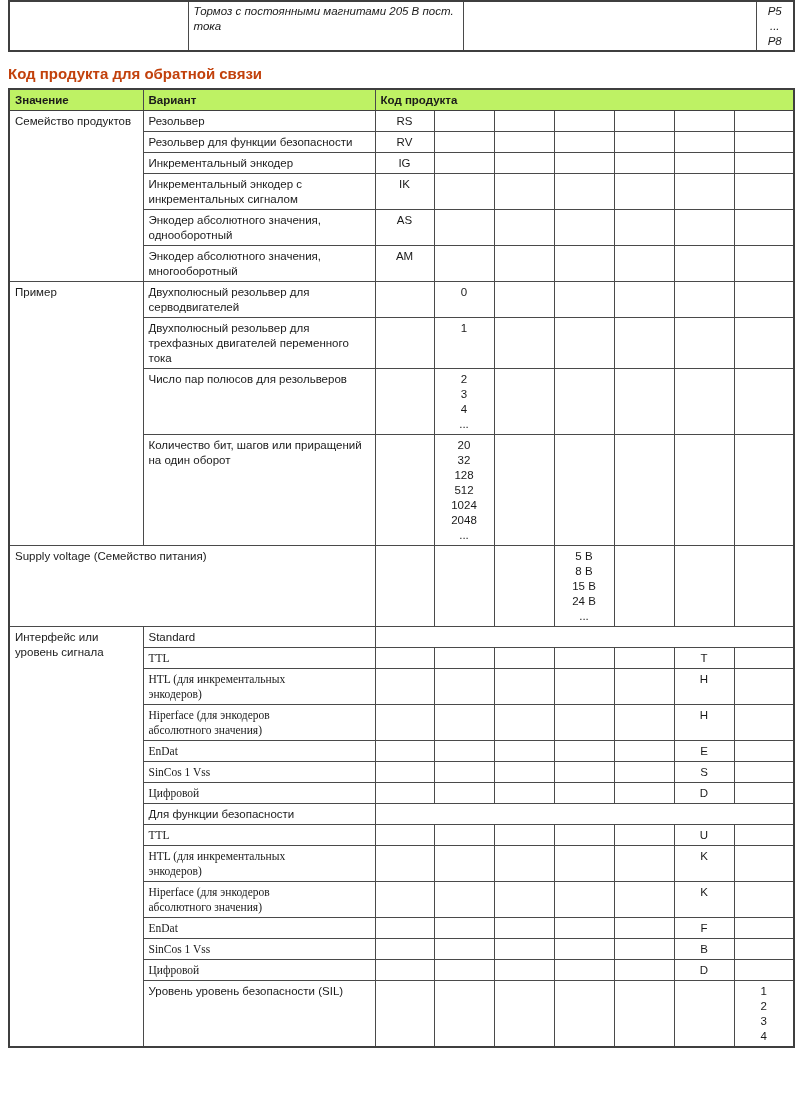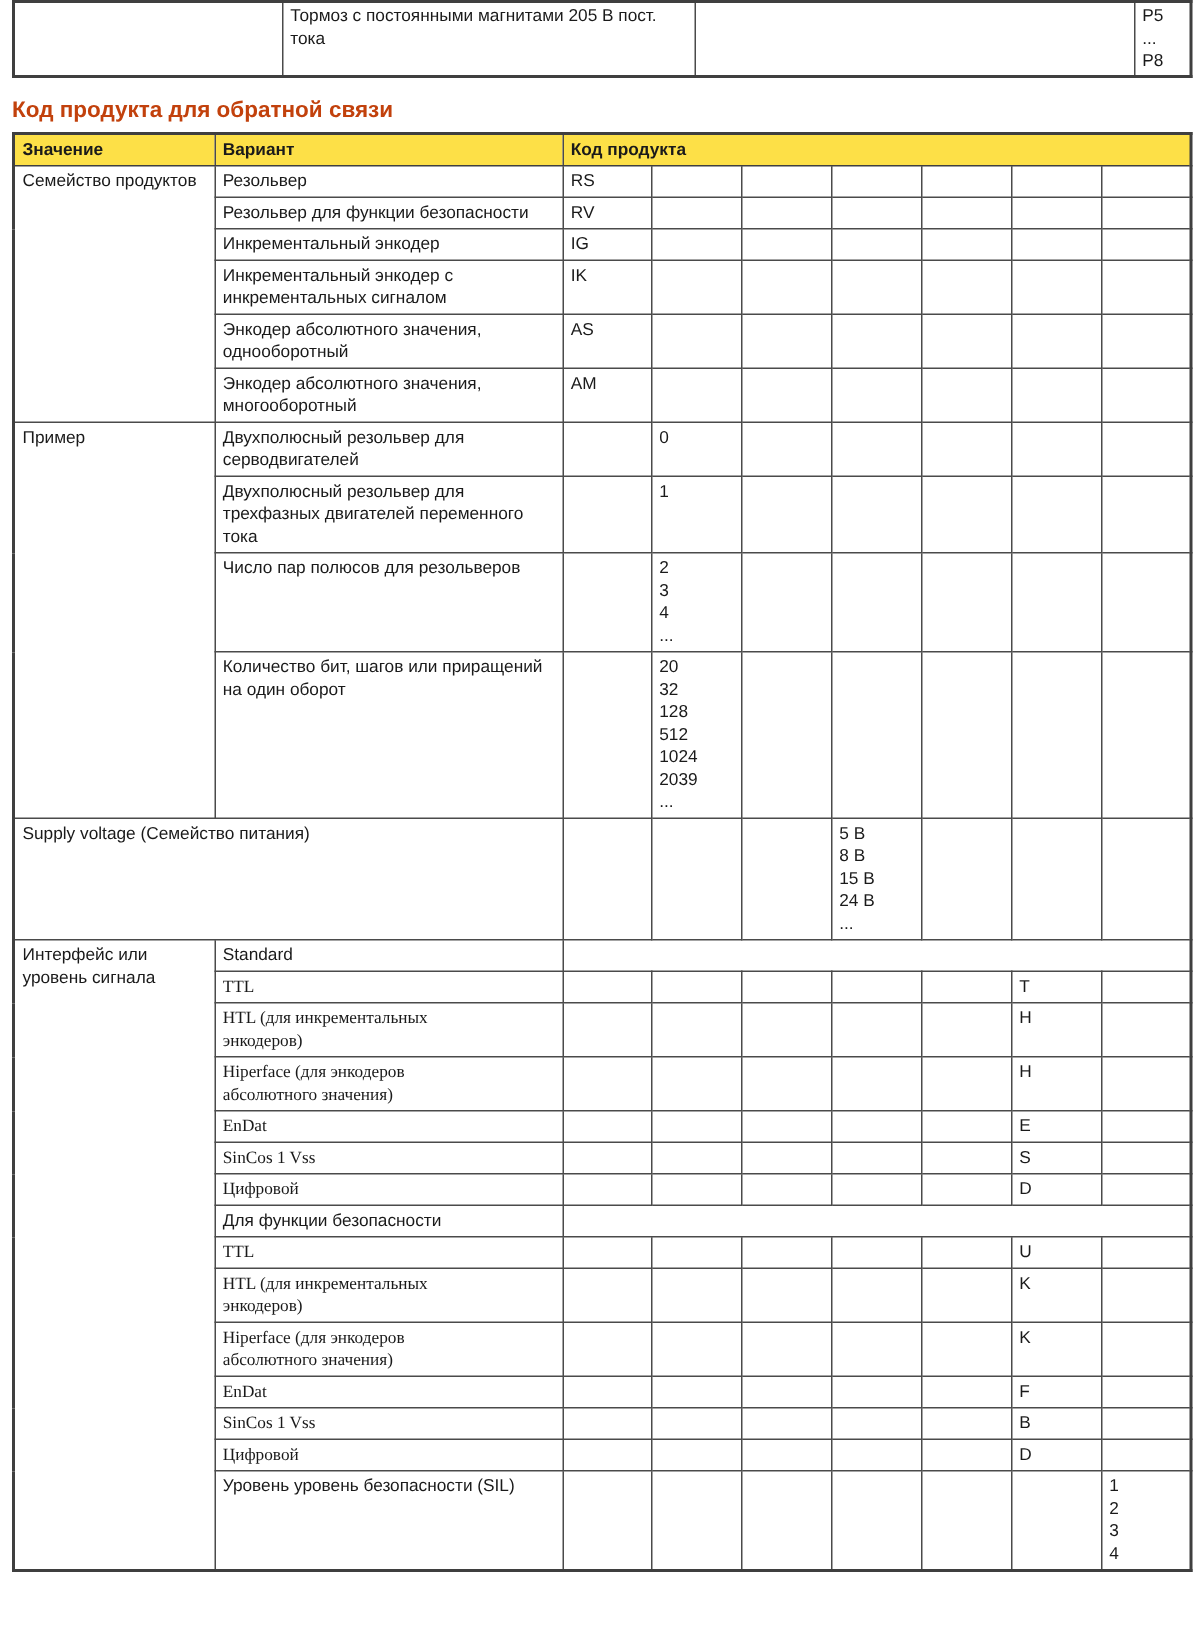--- a/index.html
+++ b/index.html
@@ -15,30 +15,30 @@
     font-size:11.5px;border:2px solid #3f3f3f;
   }
   table.tbl td{
     border:1px solid #4a4a4a;
     padding:3px 5px 2px 5px;
     vertical-align:top;
     line-height:15px;
     white-space:pre-line;
     overflow:hidden;
   }
-  table.top-tbl td{padding-top:2px;padding-bottom:1px;}
-  .center{margin-left:36px;}
+  table.top-tbl td{padding-top:2px;padding-bottom:1px;font-style:italic;}
+  .center{text-align:center;margin-left:36px;}
   .indent{padding-left:20px;font-family:Liberation Serif, serif;}
   h1.sec-title{
     font-size:15px;line-height:18px;font-weight:bold;
     margin:13px 0 5px 0;color:#c2410c;
   }
   .example-tbl{margin-bottom:6px;}
   tr.head td{
-    background:#fde047;
+    background:#bef264;
     font-weight:bold;
     border-bottom:1px solid #3f3f3f;
   }
 </style>
 </head>
 <body>
 
 <div class="page">
 
   <table class="tbl top-tbl">
@@ -188,21 +188,21 @@
     </tr>
     <tr>
       <td>Количество бит, шагов или приращений
 на один оборот</td>
       <td></td>
       <td class="center">20
 32
 128
 512
 1024
-2039
+2048
 ...</td>
       <td></td>
           <td></td>
           <td></td>
           <td></td>
           <td></td>
     </tr>
 
     <tr>
       <td colspan="2">Supply voltage (Семейство питания)</td>

